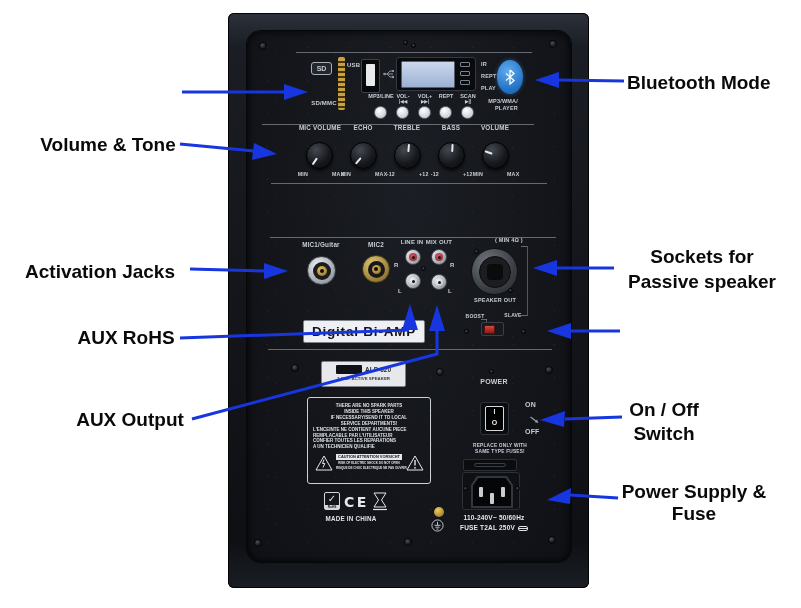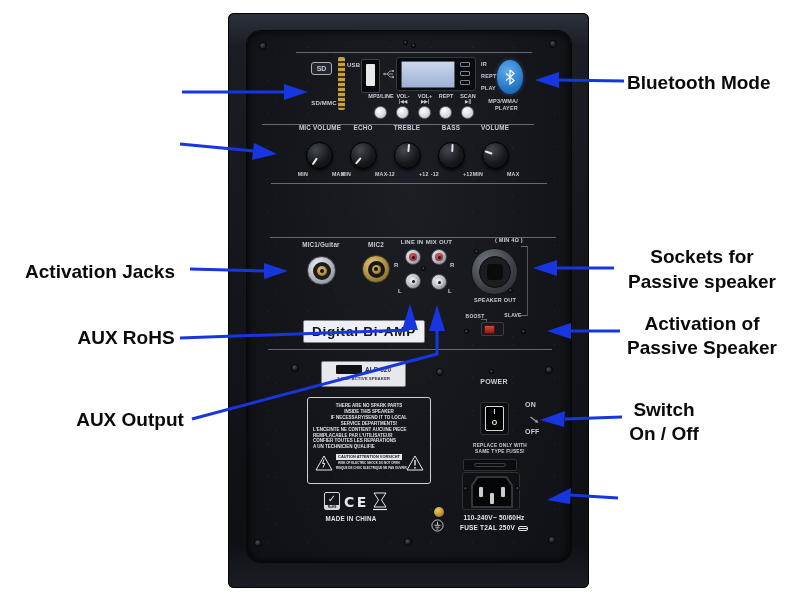--- a/index.html
+++ b/index.html
@@ -395,30 +395,31 @@
     <g class="arrow">
         <line x1="622" y1="417" x2="565" y2="419"></line>
         <polygon points="540,420 565,411 564,427"></polygon>
       </g>
     <g class="arrow">
         <line x1="618" y1="498" x2="570" y2="495"></line>
         <polygon points="547,500 571,488 570,504"></polygon>
       </g>
   </svg>
 
+  <div class="callout" style="left:38px;top:132px;width:140px">Volume &amp; Tone</div>
   <div class="callout" style="left:15px;top:259px;width:170px">Activation Jacks</div>
   <div class="callout" style="left:61px;top:325px;width:130px">AUX RoHS</div>
   <div class="callout" style="left:65px;top:407px;width:130px">AUX Output</div>
   <div class="callout" style="left:626px;top:244px;width:152px;line-height:25px">
     <div>Sockets for</div>
     <div>Passive speaker</div>
   </div>
   <div class="callout" style="left:627px;top:70px;width:150px;text-align:left">Bluetooth Mode</div>
-  <div class="callout" style="left:626px;top:312px;width:152px;line-height:24px">
-    <div>Activation of</div>
-    <div>Passive Speaker</div>
-  </div>
   <div class="callout" style="left:614px;top:398px;width:100px;line-height:24px">
+    <div>On / Off</div>
     <div>Switch</div>
-    <div>On / Off</div>
+  </div>
+  <div class="callout" style="left:618px;top:481px;width:152px;line-height:22px">
+    <div>Power Supply &amp;</div>
+    <div>Fuse</div>
   </div>
 
 </div>
 
 </body></html>

